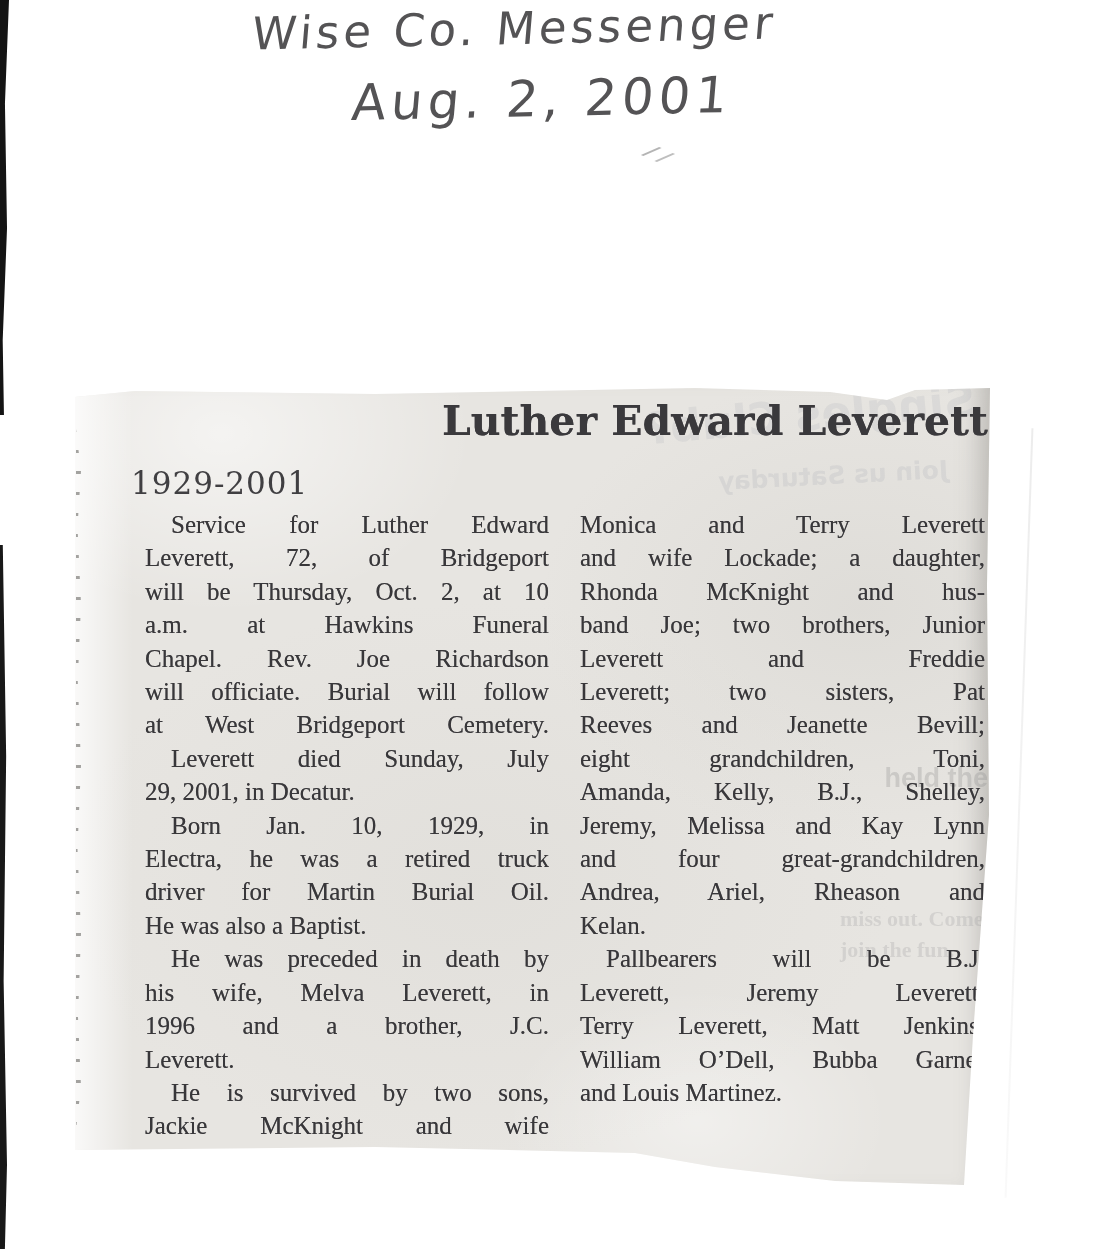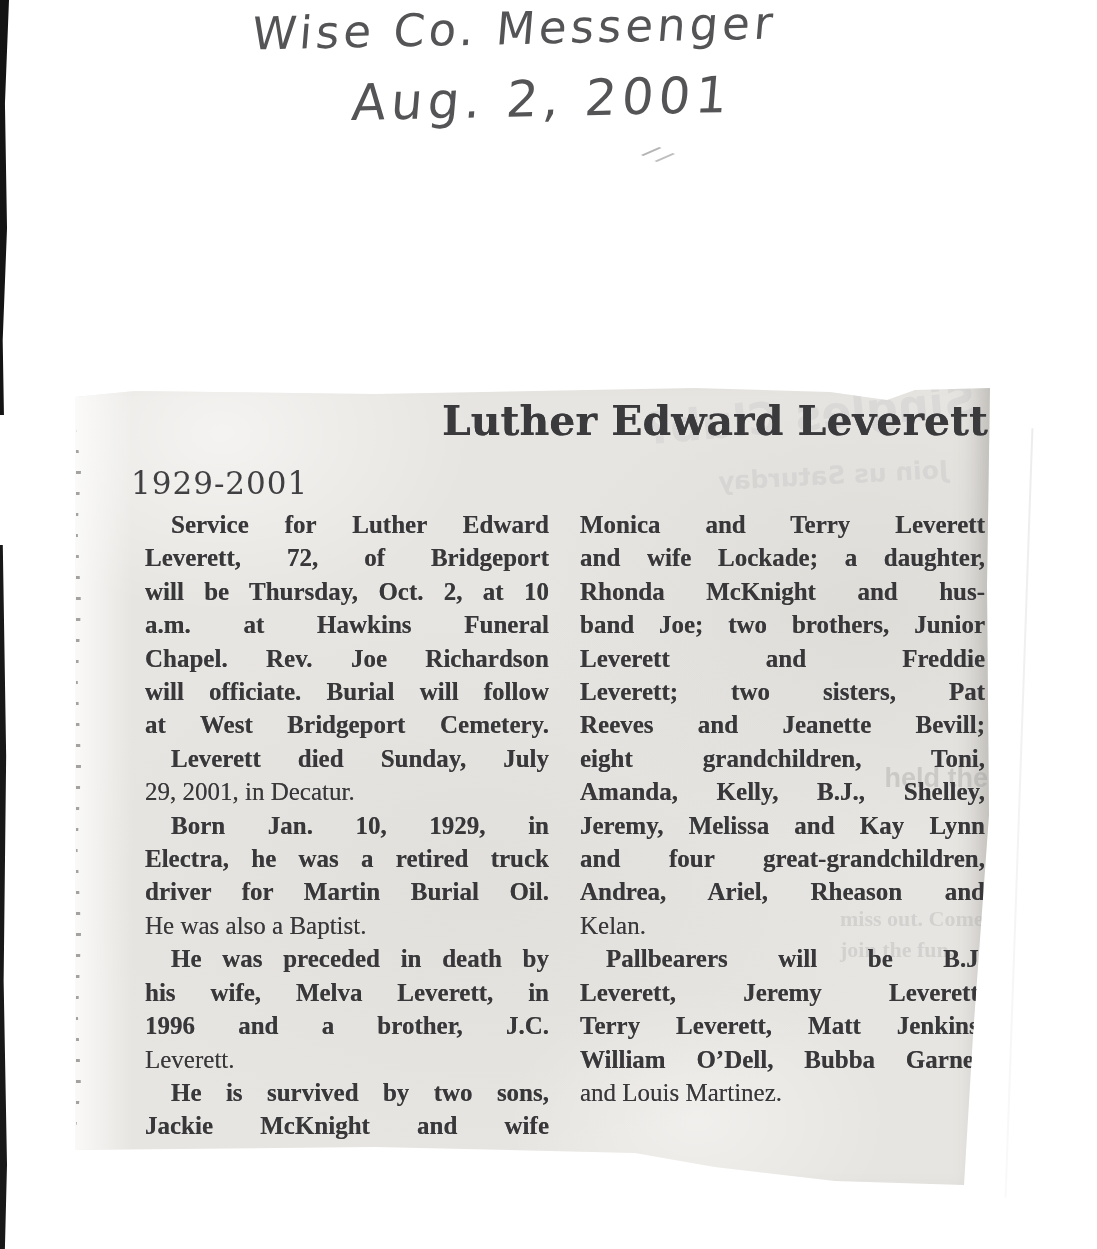--- a/index.html
+++ b/index.html
@@ -91,21 +91,21 @@
   }
 
   
   .col{
     position:absolute;top:123px;font-size:25px;line-height:33.4px;color:var(--ink);
     text-shadow:0 0 .4px rgba(45,44,47,.6);
   }
   .col-left{left:70px;width:404px;}
   .col-right{left:505px;width:405px;}
   .line{text-align:justify;text-align-last:left;}
-  .line.stretch{text-align-last:justify;font-weight:bold;}
+  .line.stretch{text-align-last:justify;}
   .line.indent{text-indent:26px;}
 
   .attribution{
     position:absolute;left:505px;top:727px;width:405px;
     font-size:21.5px;line-height:30px;color:#3c3b3e;text-indent:28px;
     text-shadow:0 0 .4px rgba(45,44,47,.5);
   }
 
   
   .crease{

